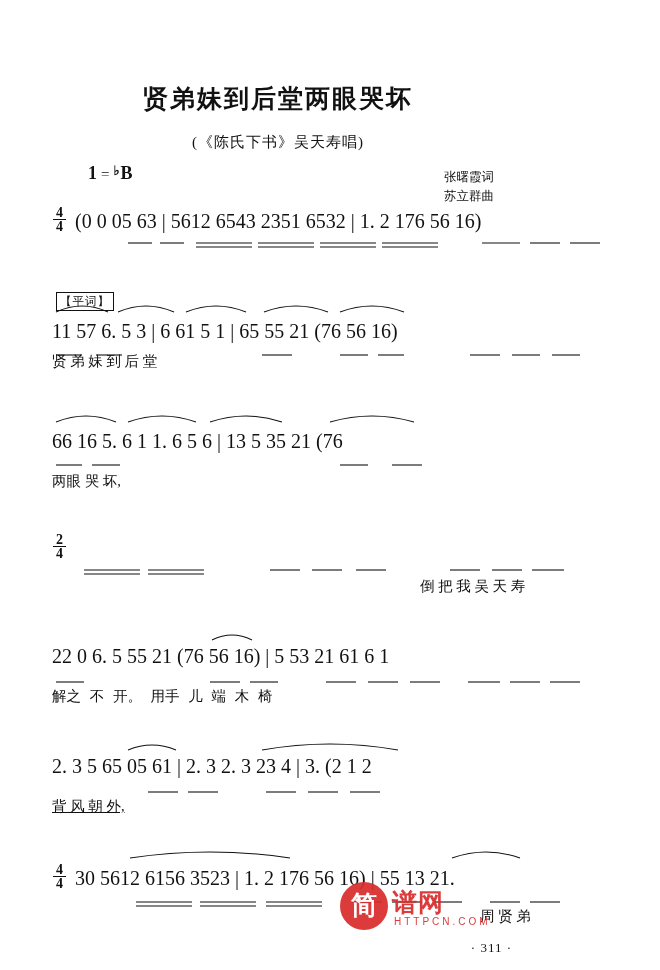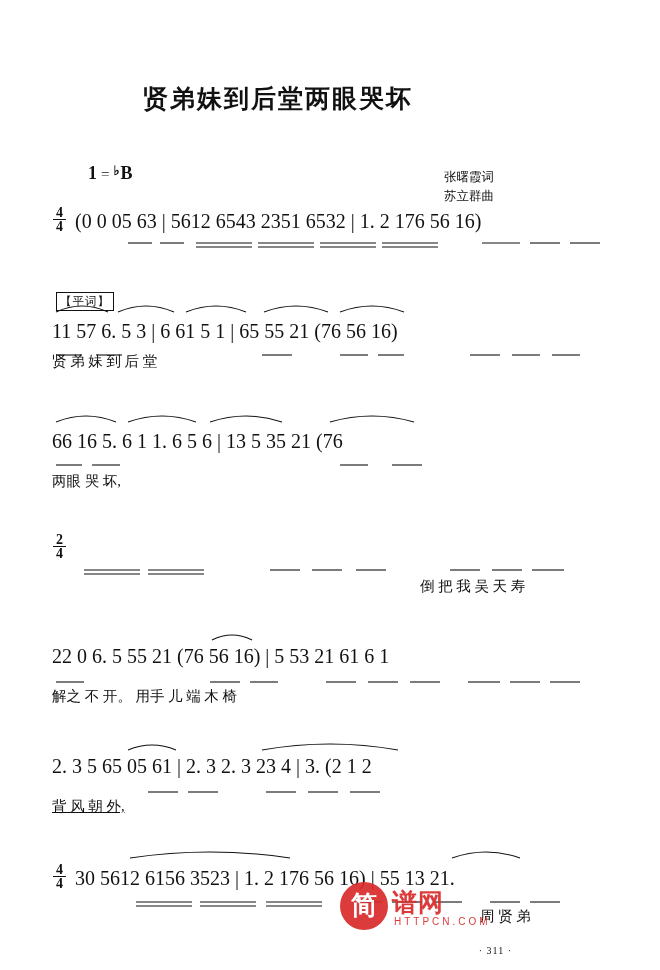--- a/index.html
+++ b/index.html
@@ -134,21 +134,21 @@
     width: 660px;
     height: 970px;
     pointer-events: none;
   }
 
   
   .page-number {
     position: absolute;
     right: 44px;
     bottom: 14px;
-    font-size: 10px;
+    font-size: 13px;
     letter-spacing: 1px;
   }
   .watermark {
     position: absolute;
     right: 30px;
     bottom: 36px;
     width: 186px;
     height: 54px;
     opacity: 0.92;
   }
@@ -186,20 +186,21 @@
     letter-spacing: 3px;
     font-family: "Liberation Sans", sans-serif;
   }
 </style>
 </head>
 <body>
 
 <div class="page">
 
   <div class="title">贤弟妹到后堂两眼哭坏</div>
+  <div class="subtitle">(《陈氏下书》吴天寿唱)</div>
 
   <div class="credits">
     <div>张曙霞词</div>
     <div>苏立群曲</div>
   </div>
 
   <div class="keysig">
     <span>1</span><span class="eq">=</span><span class="flat">♭</span><span>B</span>
   </div>
 
@@ -228,21 +229,21 @@
     <div class="notes">
       <span class="timesig">
         <b class="num">2</b><i></i><b class="den">4</b>
       </span>
     </div>
     <div class="lyrics" style="top:42px; left:420px;">倒 把 我 吴 天 寿</div>
   </div>
 
   <div class="system" style="top:645px;">
     <div class="notes">22 0 6. 5 55 21 (76 56 16) | 5 53 21 61 6 1</div>
-    <div class="lyrics" style="top:42px;">解之  不  开。        用手 儿  端 木 椅</div>
+    <div class="lyrics" style="top:42px;font-family:Liberation Mono, monospace;">解之  不  开。        用手 儿  端 木 椅</div>
   </div>
 
   <div class="system" style="top:755px;">
     <div class="notes">2. 3 5 65 05 61 | 2. 3 2. 3 23 4 | 3. (2 1 2</div>
     <div class="lyrics" style="top:42px;text-decoration:underline;">背   风   朝     外,</div>
   </div>
 
   <div class="system" style="top:865px;">
     <div class="notes">
       <span class="timesig">

